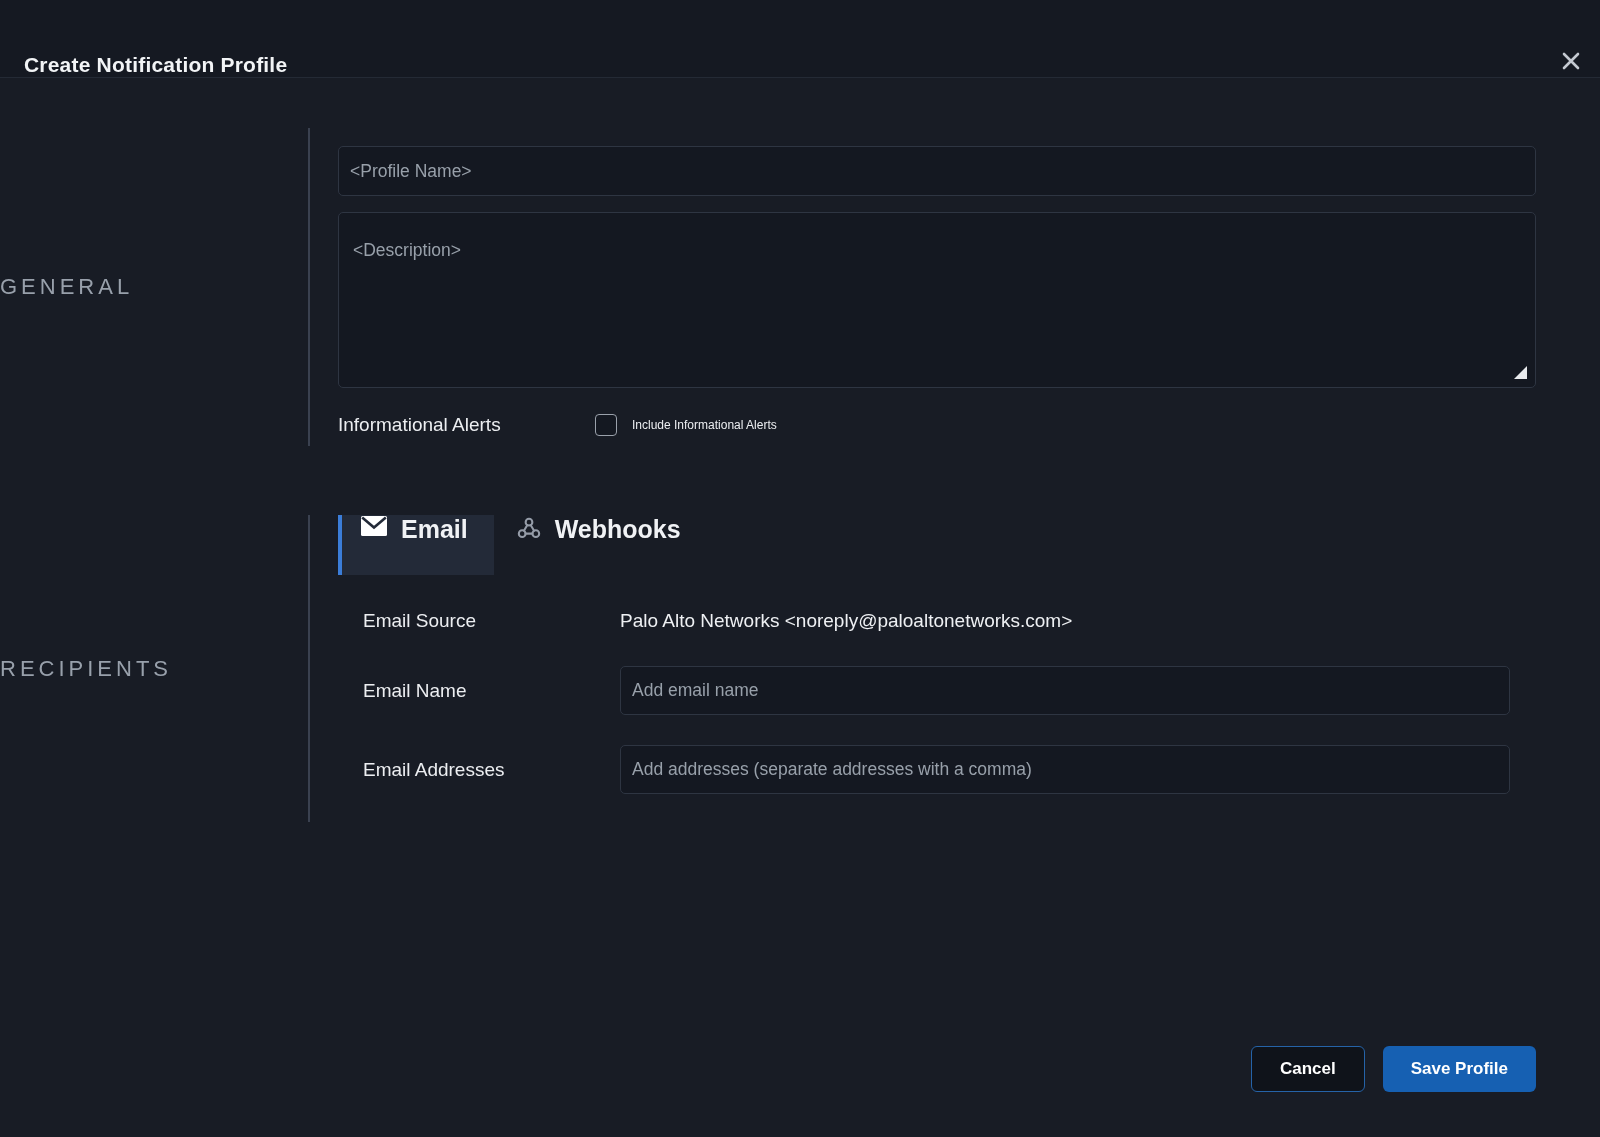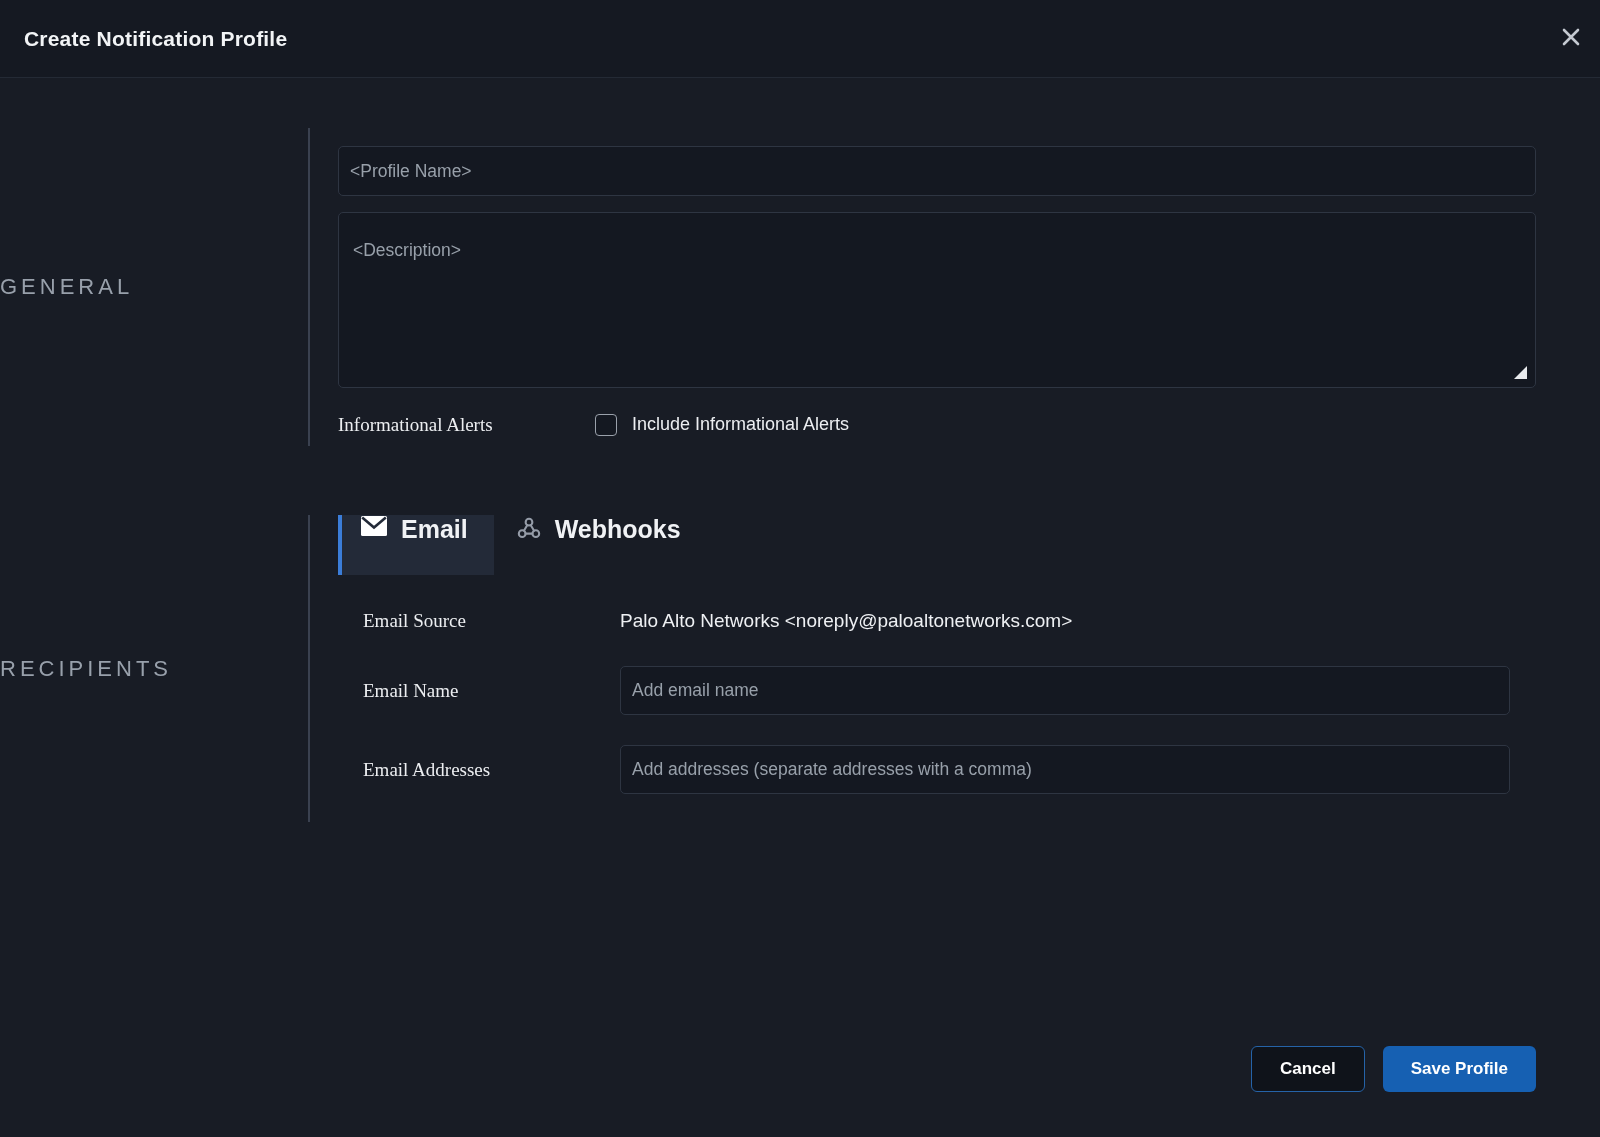--- a/index.html
+++ b/index.html
@@ -14,21 +14,21 @@
     color: #e9ebee;
     overflow: hidden;
   }
 
   
   .modal-header {
     height: 78px;
     background: #151922;
     border-bottom: 1px solid #242a35;
     display: flex;
-    align-items: center;
+    align-items: flex-end;
     justify-content: space-between;
     padding: 0 14px 0 24px;
   }
   .modal-title {
     font-size: 21px;
     font-weight: 700;
     color: #f2f4f6;
     letter-spacing: 0.2px;
   }
   .close-btn {
@@ -103,34 +103,33 @@
   .info-alerts-row {
     margin-top: 19px;
     height: 35px;
     display: flex;
     align-items: center;
   }
   .field-label {
     font-size: 19px;
     color: #eceef1;
     font-weight: 400;
-    font-family: Liberation Serif, serif;
   }
   .info-alerts-row .field-label { width: 257px; flex: none; }
   .checkbox {
     width: 22px; height: 22px;
     flex: none;
     border: 1.5px solid #9aa1ab;
     border-radius: 4px;
     background: #141821;
     cursor: pointer;
   }
   .checkbox-label {
     margin-left: 15px;
-    font-size: 18px;
+    font-size: 12px;
     color: #eceef1;
   }
 
   
   .tabs-row { display: flex; height: 60px; }
   .tab {
     display: flex;
     align-items: flex-start;
     gap: 13px;
     padding: 0 26px 0 22px;

